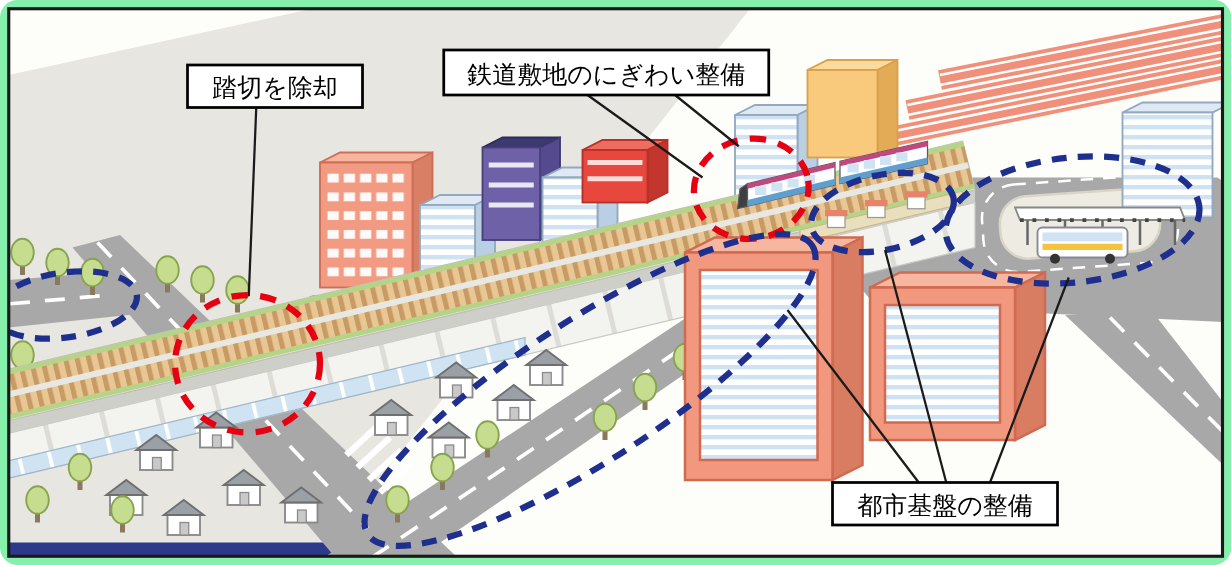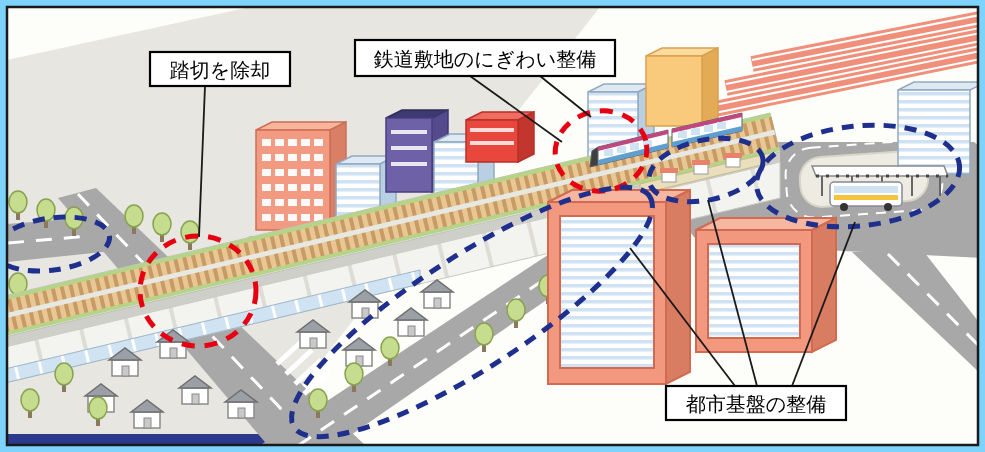--- a/index.html
+++ b/index.html
@@ -1,17 +1,17 @@
 <!DOCTYPE html>
 <html><head>
 <meta charset="utf-8">
 <style>
   html,body{margin:0;padding:0;background:#fff;}
-  .stage{position:relative;width:985px;height:452px;background:#7dd3fc;overflow:hidden;
-         font-family:Liberation Mono, monospace;}
+  .stage{position:relative;width:985px;height:452px;background:#86efac;overflow:hidden;
+         font-family:Liberation Mono, monospace;border-radius:14px;}
   svg{display:block;}
   .callout-text{font-size:20px;fill:#000;}
 </style>
 </head>
 <body>
 
 <div class="stage">
 <svg width="985" height="452" viewBox="0 0 985 452">
   <defs>
     <clipPath id="frame">

